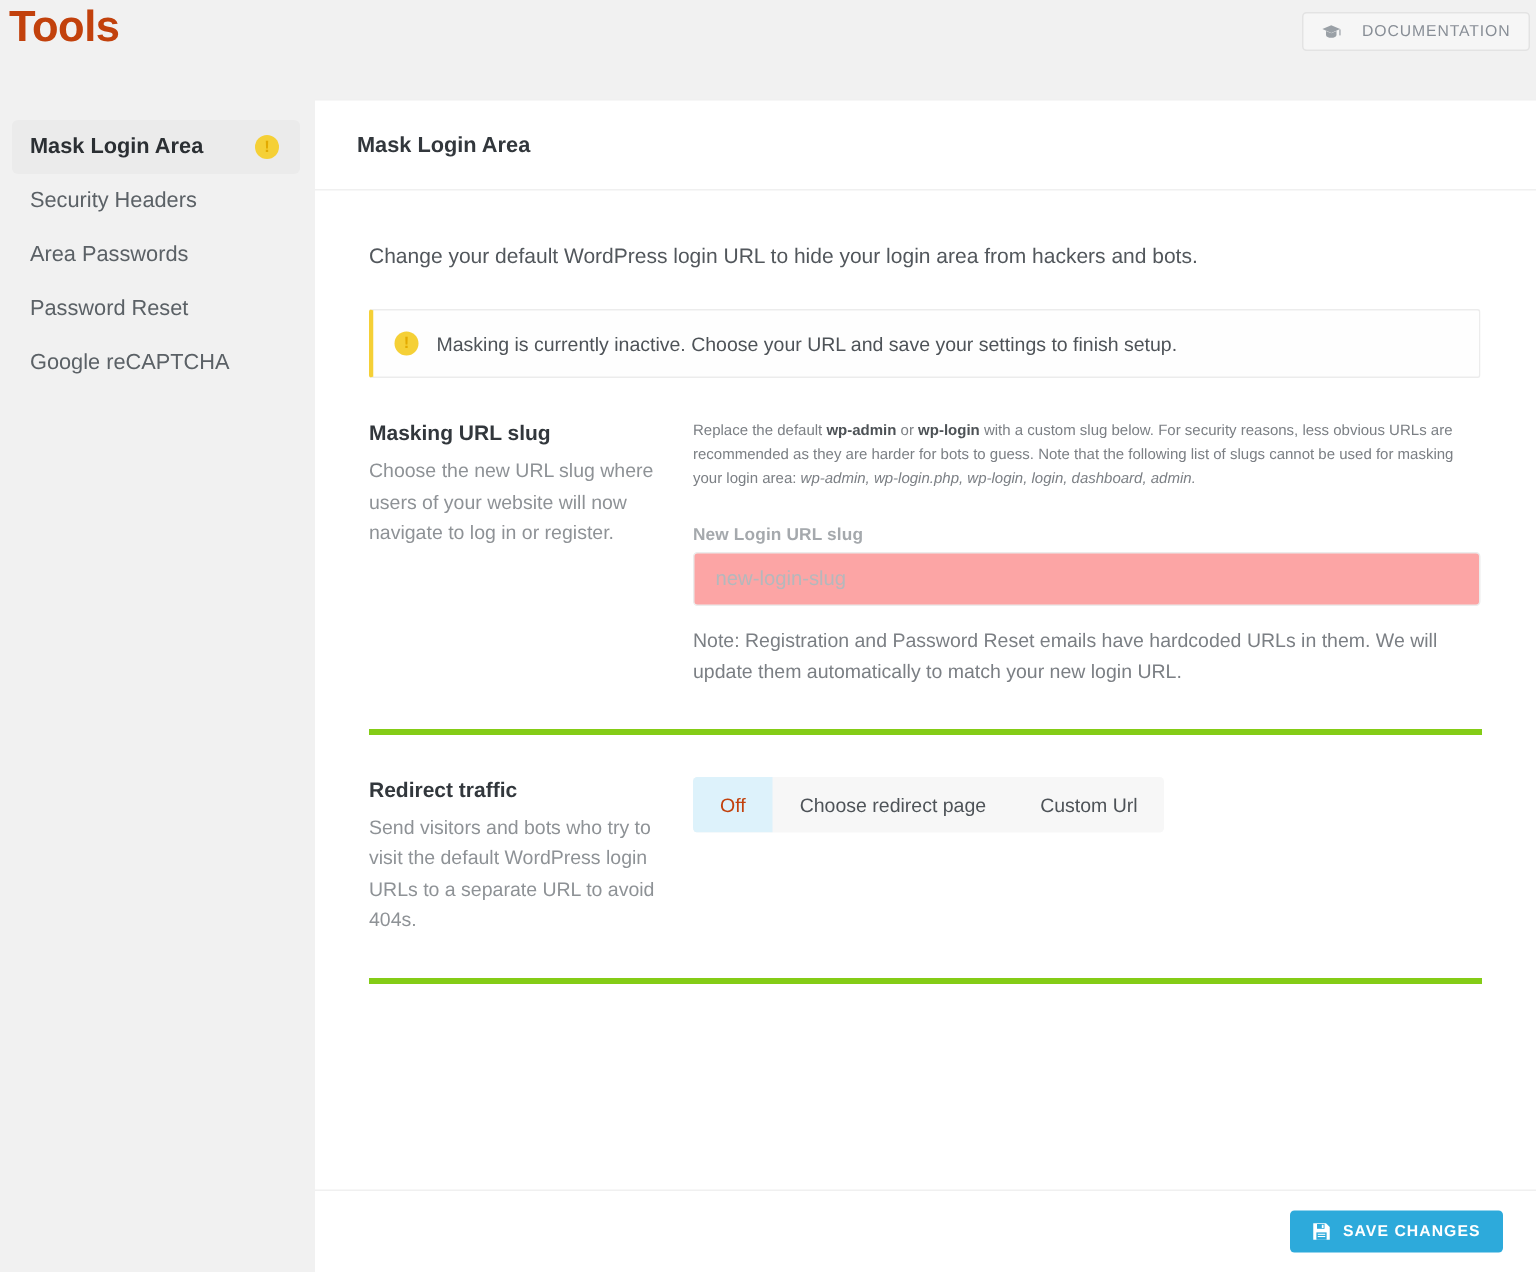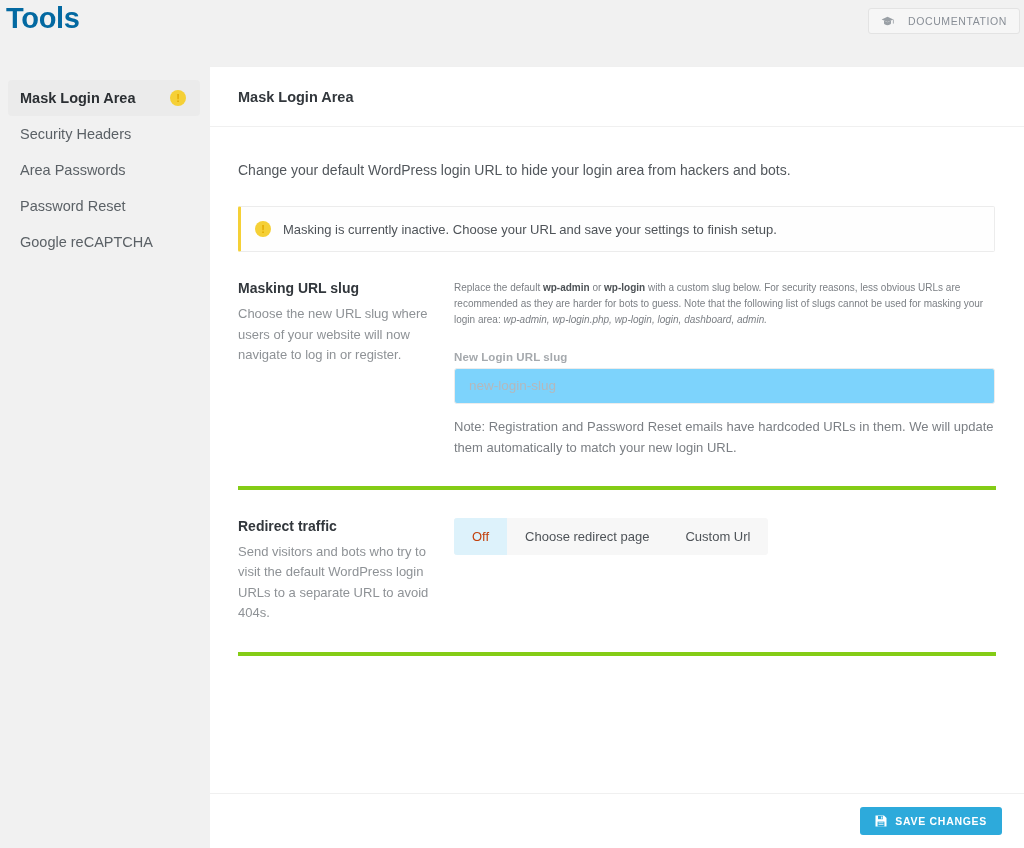--- a/index.html
+++ b/index.html
@@ -22,21 +22,21 @@
     position: relative;
     height: 66px;
     padding: 0 20px;
   }
   .page-title {
     position: absolute;
     left: 6px;
     top: 2px;
     font-size: 29px;
     font-weight: bold;
-    color: #0369a1;
+    color: #c2410c;
     letter-spacing: -0.3px;
   }
   .doc-button {
     position: absolute;
     right: 4px;
     top: 8px;
     height: 26px;
     display: flex;
     align-items: center;
     gap: 14px;
@@ -115,21 +115,21 @@
     border-bottom: 1px solid #f0f0f0;
   }
   .panel-header h2 {
     font-size: 14.5px;
     font-weight: bold;
     color: #32373c;
   }
 
   .panel-body {
     flex: 1 1 auto;
-    padding: 0 28px;
+    padding: 0 36px;
   }
 
   .intro {
     font-size: 14px;
     color: #52575c;
     padding-top: 35px;
   }
 
   
   .notice {
@@ -200,21 +200,21 @@
     font-size: 11.5px;
     font-weight: bold;
     color: #a5a9ad;
     letter-spacing: 0.1px;
   }
   .text-input {
     margin-top: 5px;
     width: 100%;
     height: 36px;
     padding: 0 14px;
-    background: #7dd3fc;
+    background: #fca5a5;
     border: 1px solid #ececec;
     border-radius: 3px;
     font-family: "Liberation Sans", sans-serif;
     font-size: 13.5px;
     color: #4e5358;
     outline: none;
   }
   .text-input::placeholder { color: #b4b8bc; }
 
   .field-note {

